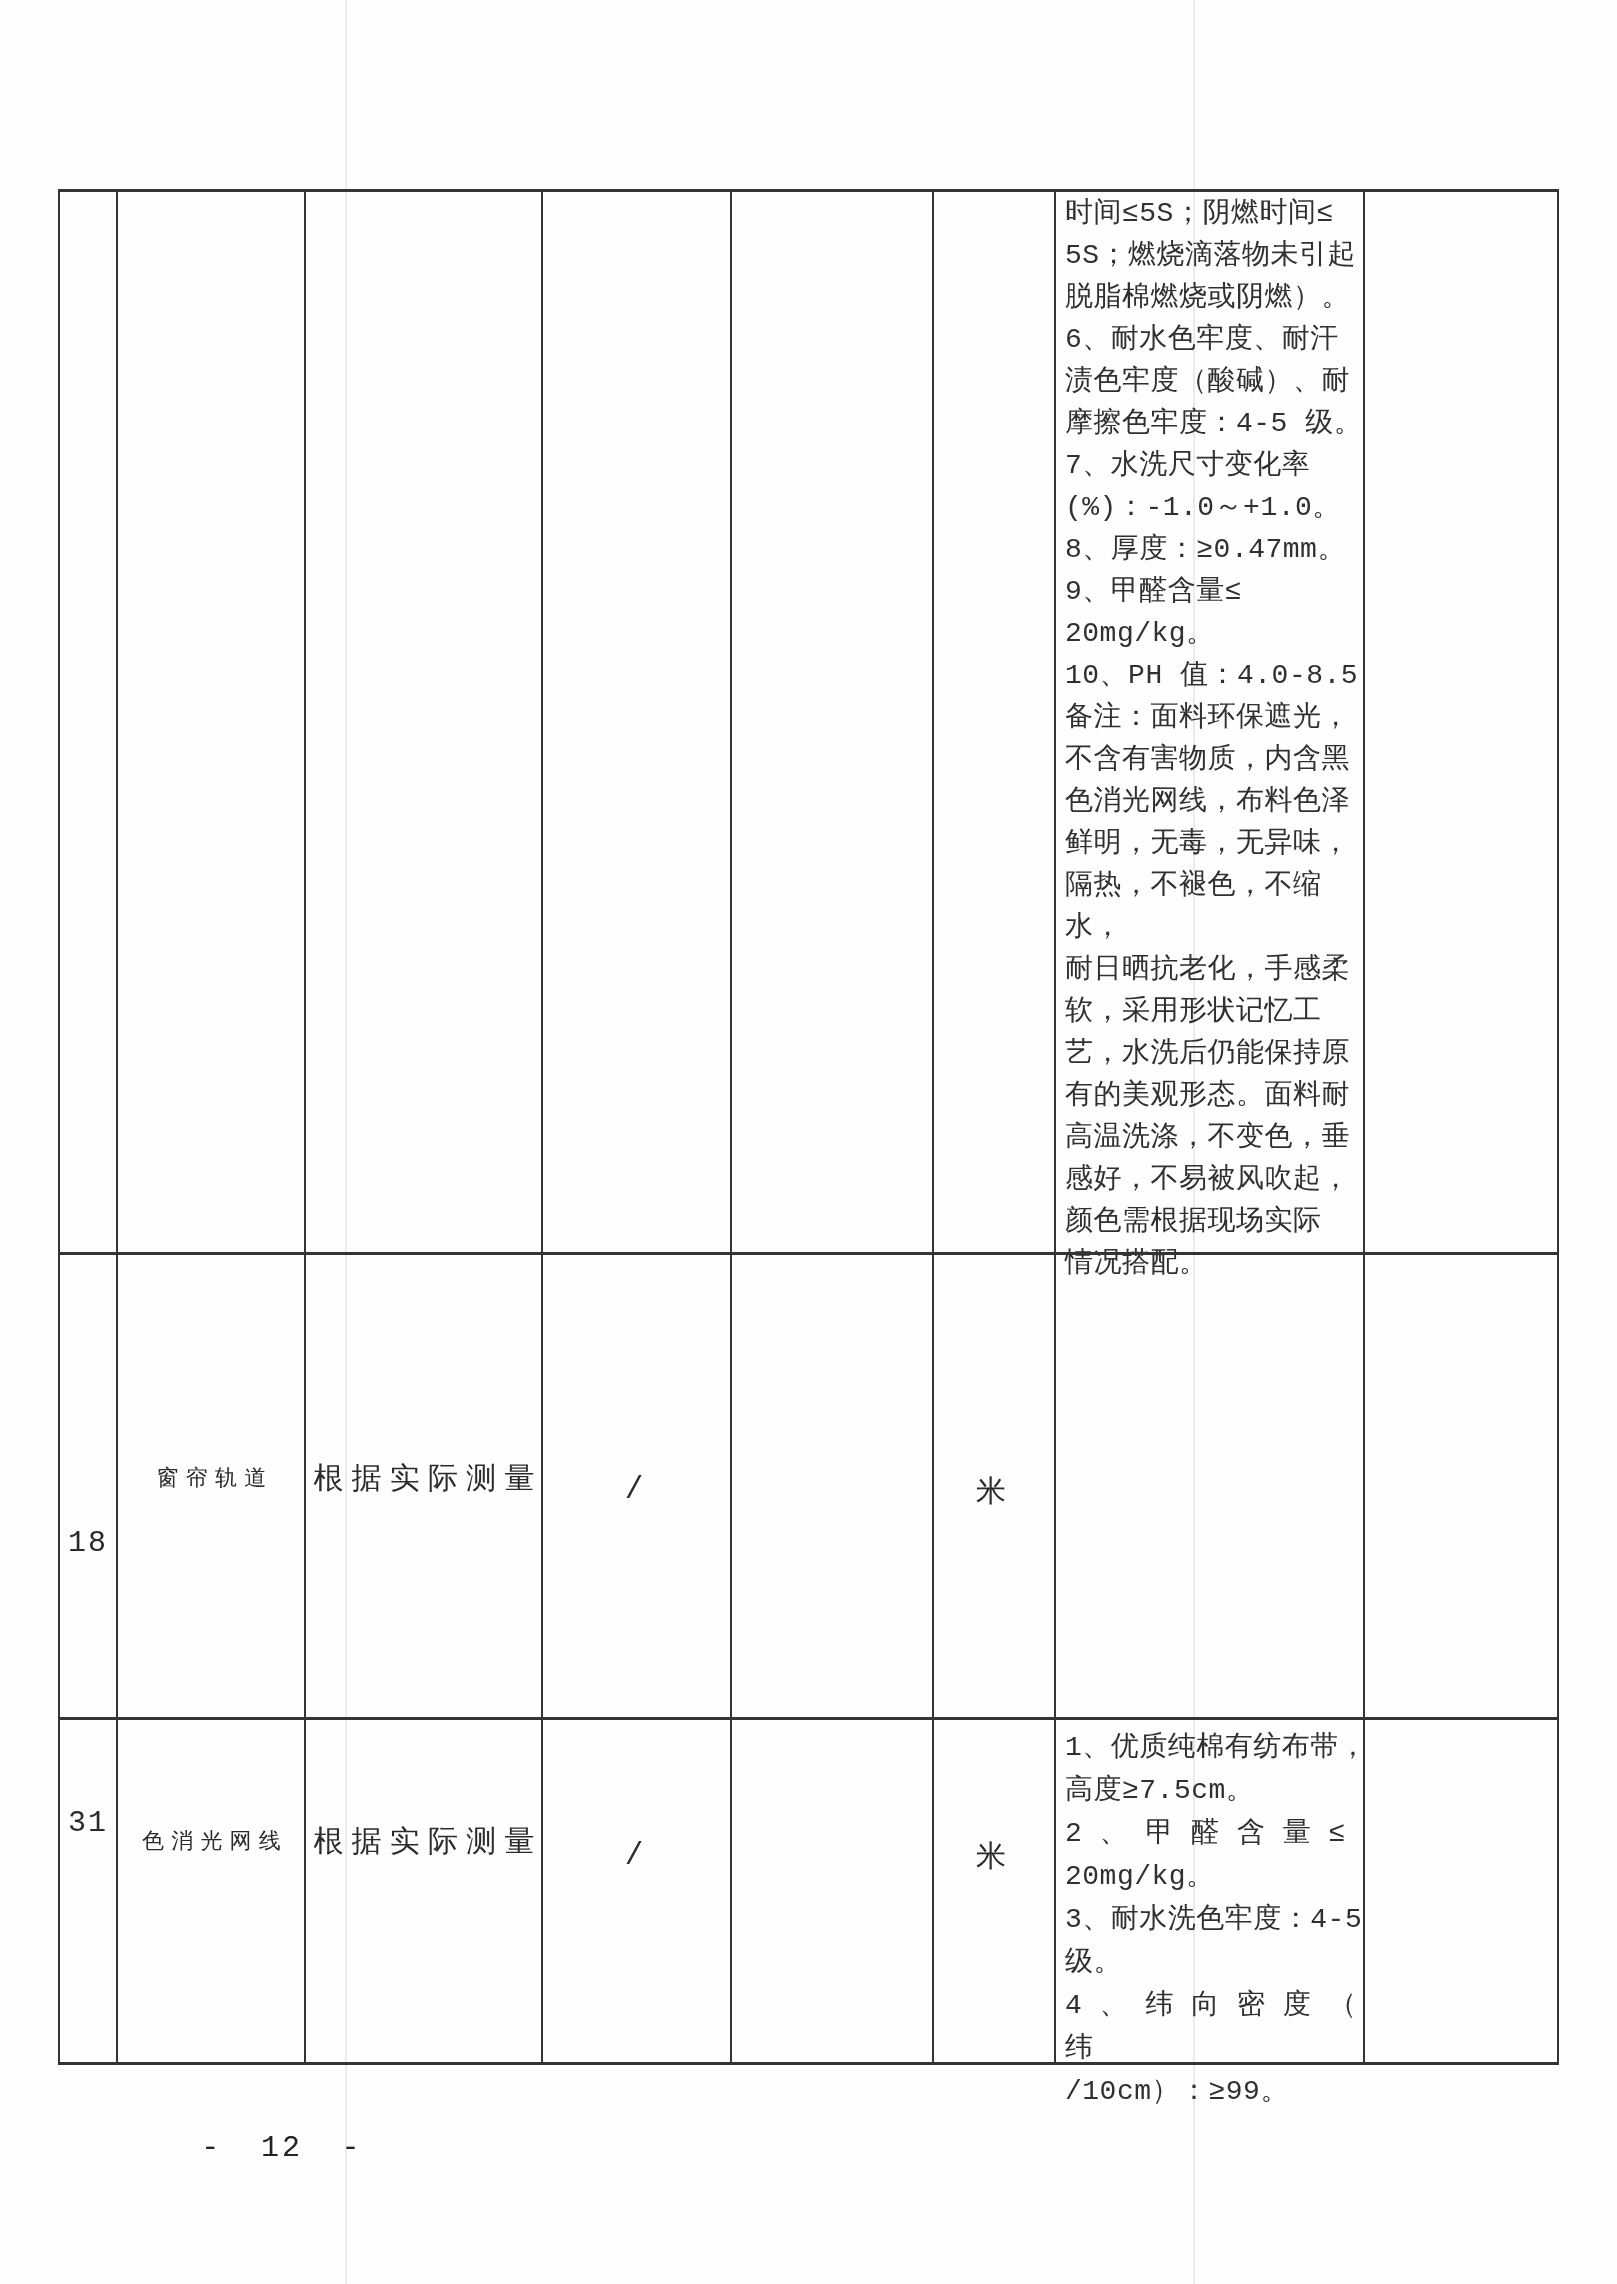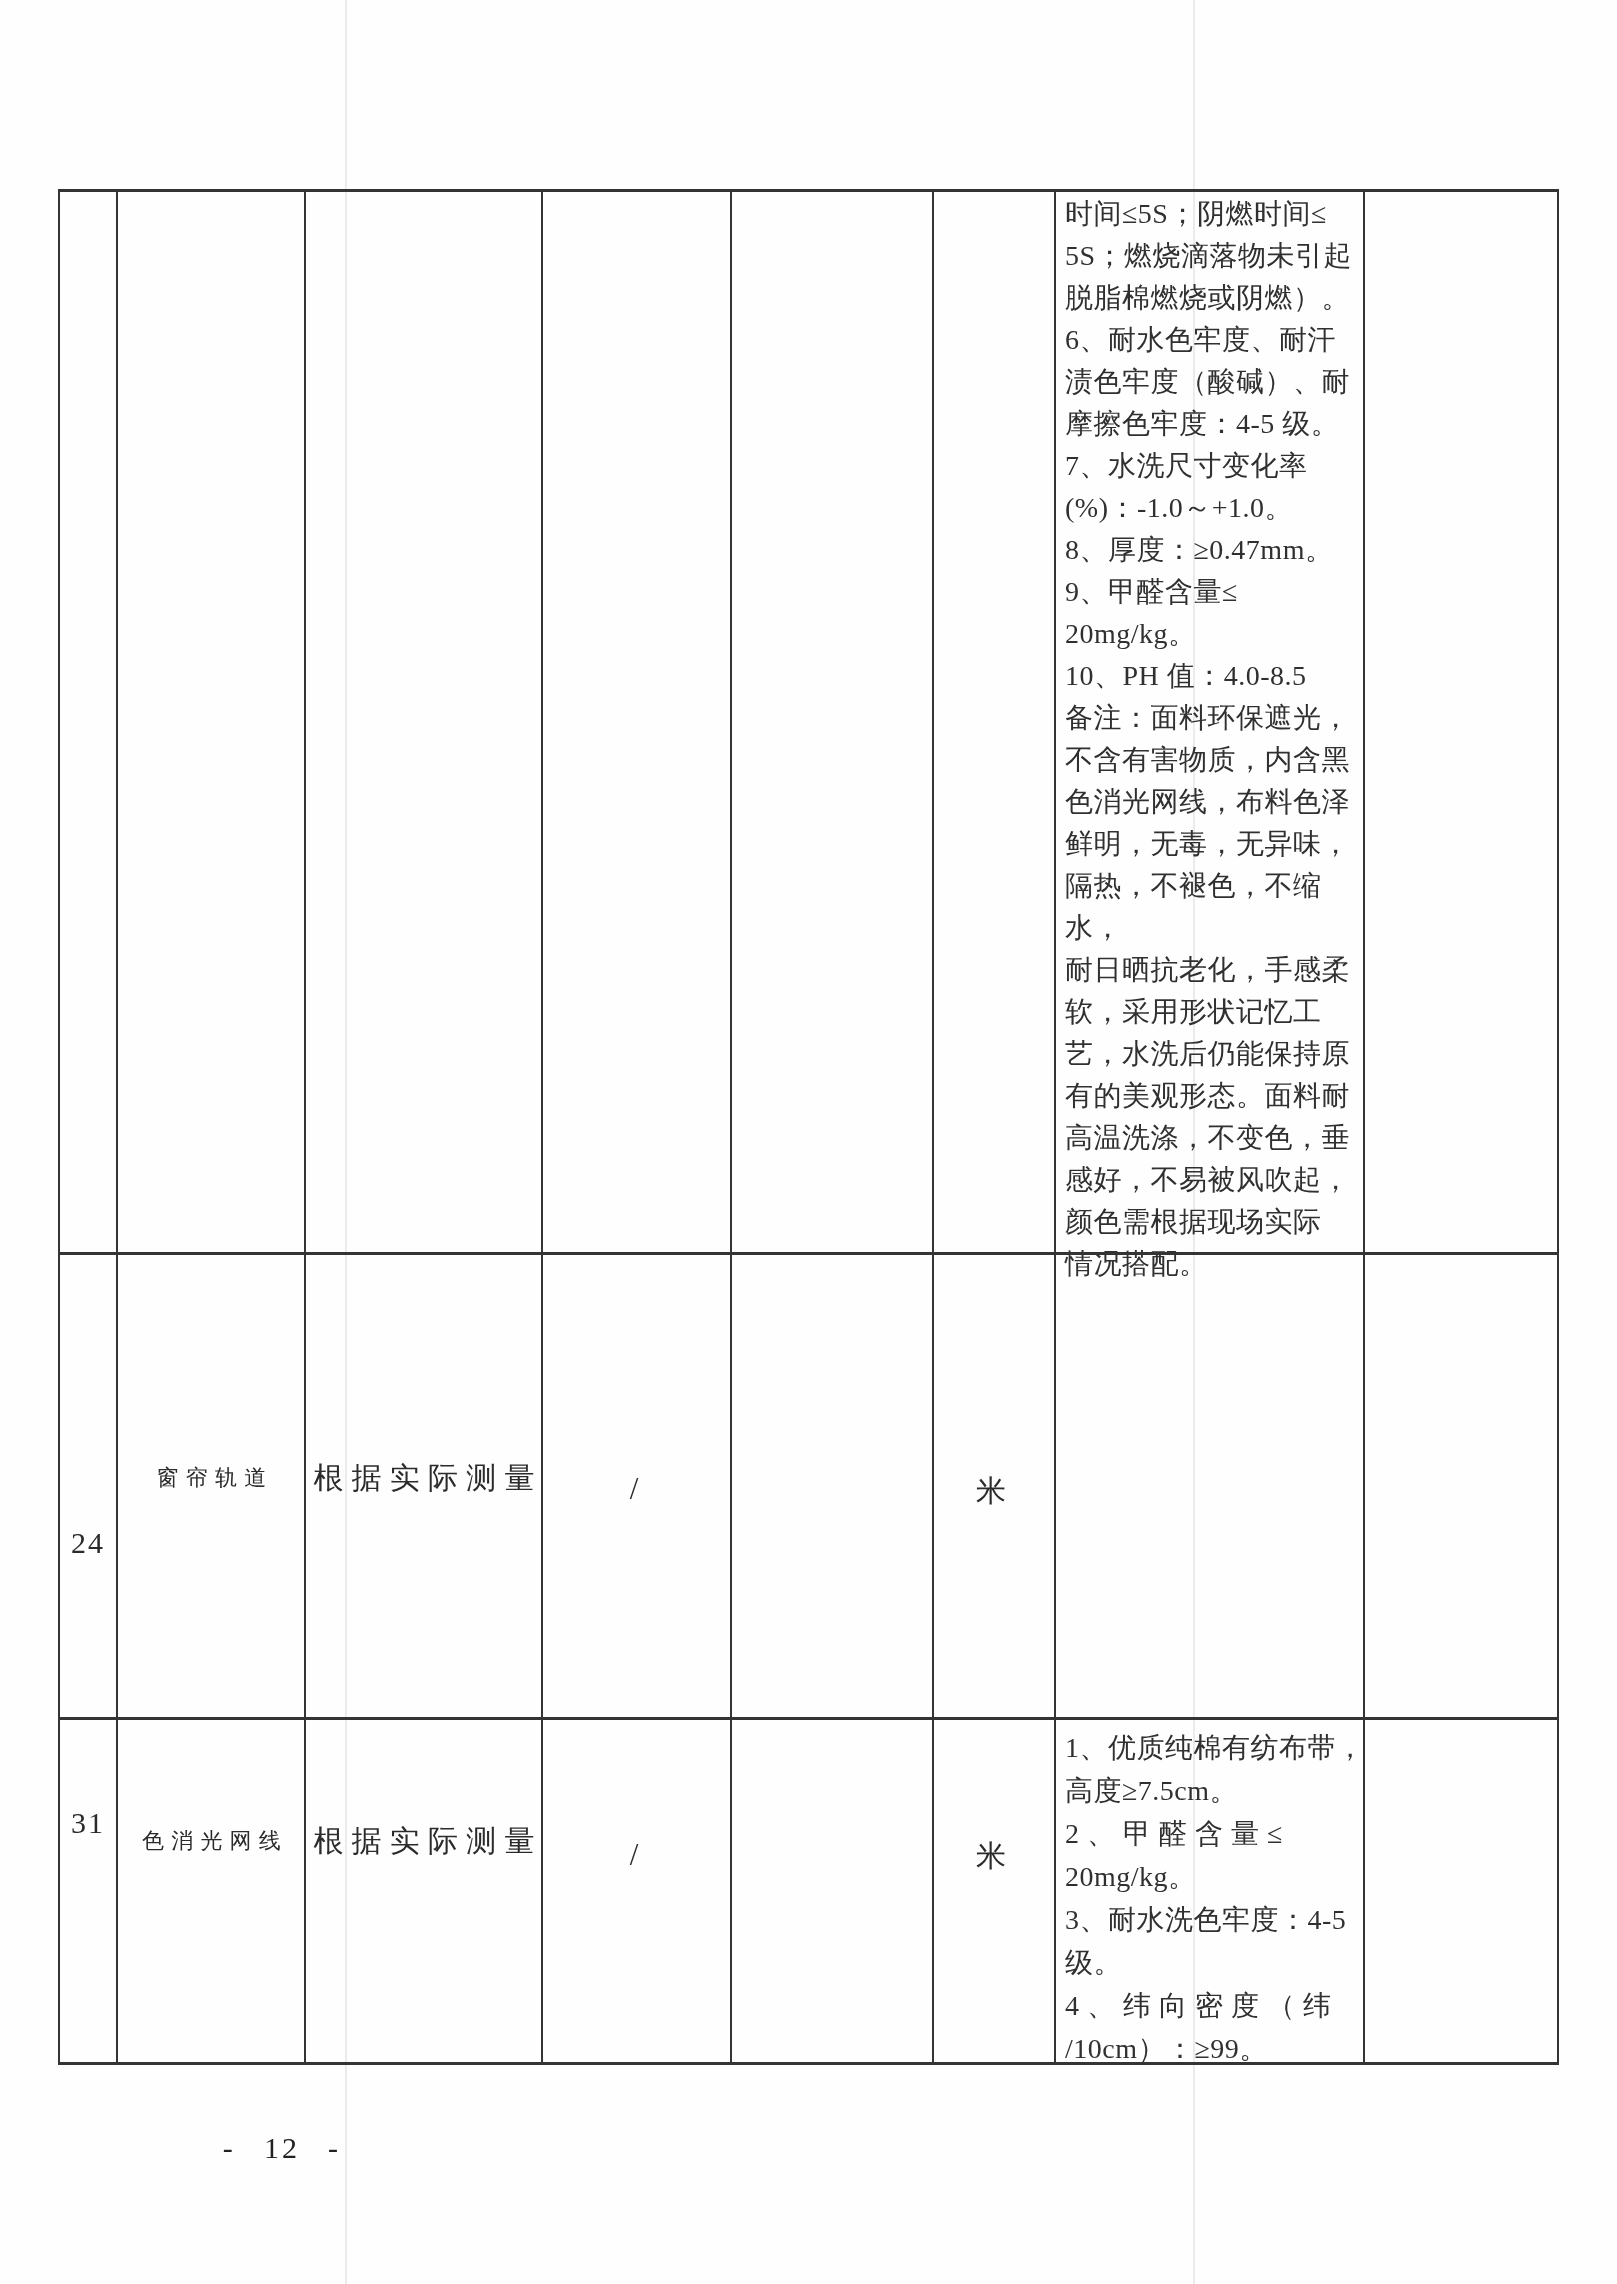--- a/index.html
+++ b/index.html
@@ -1,20 +1,20 @@
 <!DOCTYPE html>
 <html style="font-size:8.2px"><head>
 <meta charset="utf-8">
 <style>
   html,body{margin:0;padding:0;background:#ffffff;}
   .page{
     position:relative;
     width:1617px;height:2284px;
     background:#fefefe;
-    font-family:Liberation Serif, serif;
+    font-family:Liberation Mono, monospace;
     color:#2b2b2b;
     overflow:hidden;
   }
   
   .fold-line{position:absolute;top:0;bottom:0;width:1.5px;background:#ebebeb;}
   .fold-a{left:345px;}
   .fold-b{left:1193px;}
 
   
   .tbl{position:absolute;left:58px;top:189px;width:1501px;height:1876px;}
@@ -101,21 +101,21 @@
 情况搭配。</div>
   <div class="spec s3">1、优质纯棉有纺布带，
 高度≥7.5cm。
 2 、 甲 醛 含 量 ≤
 20mg/kg。
 3、耐水洗色牢度：4-5
 级。
 4 、 纬 向 密 度 （ 纬
 /10cm）：≥99。</div>
 
-  <div class="cell num" style="left:88px;top:1543px;">24</div>
+  <div class="cell num" style="left:88px;top:1543px;">18</div>
   <div class="cell name" style="left:215px;top:1478px;">窗帘轨道</div>
   <div class="cell meas" style="left:428px;top:1478px;">根据实际测量</div>
   <div class="cell slash" style="left:634px;top:1489px;">/</div>
   <div class="cell unit" style="left:991px;top:1491px;">米</div>
 
   <div class="cell num" style="left:88px;top:1823px;">31</div>
   <div class="cell name" style="left:215px;top:1841px;">色消光网线</div>
   <div class="cell meas" style="left:428px;top:1841px;">根据实际测量</div>
   <div class="cell slash" style="left:634px;top:1855px;">/</div>
   <div class="cell unit" style="left:991px;top:1856px;">米</div>

